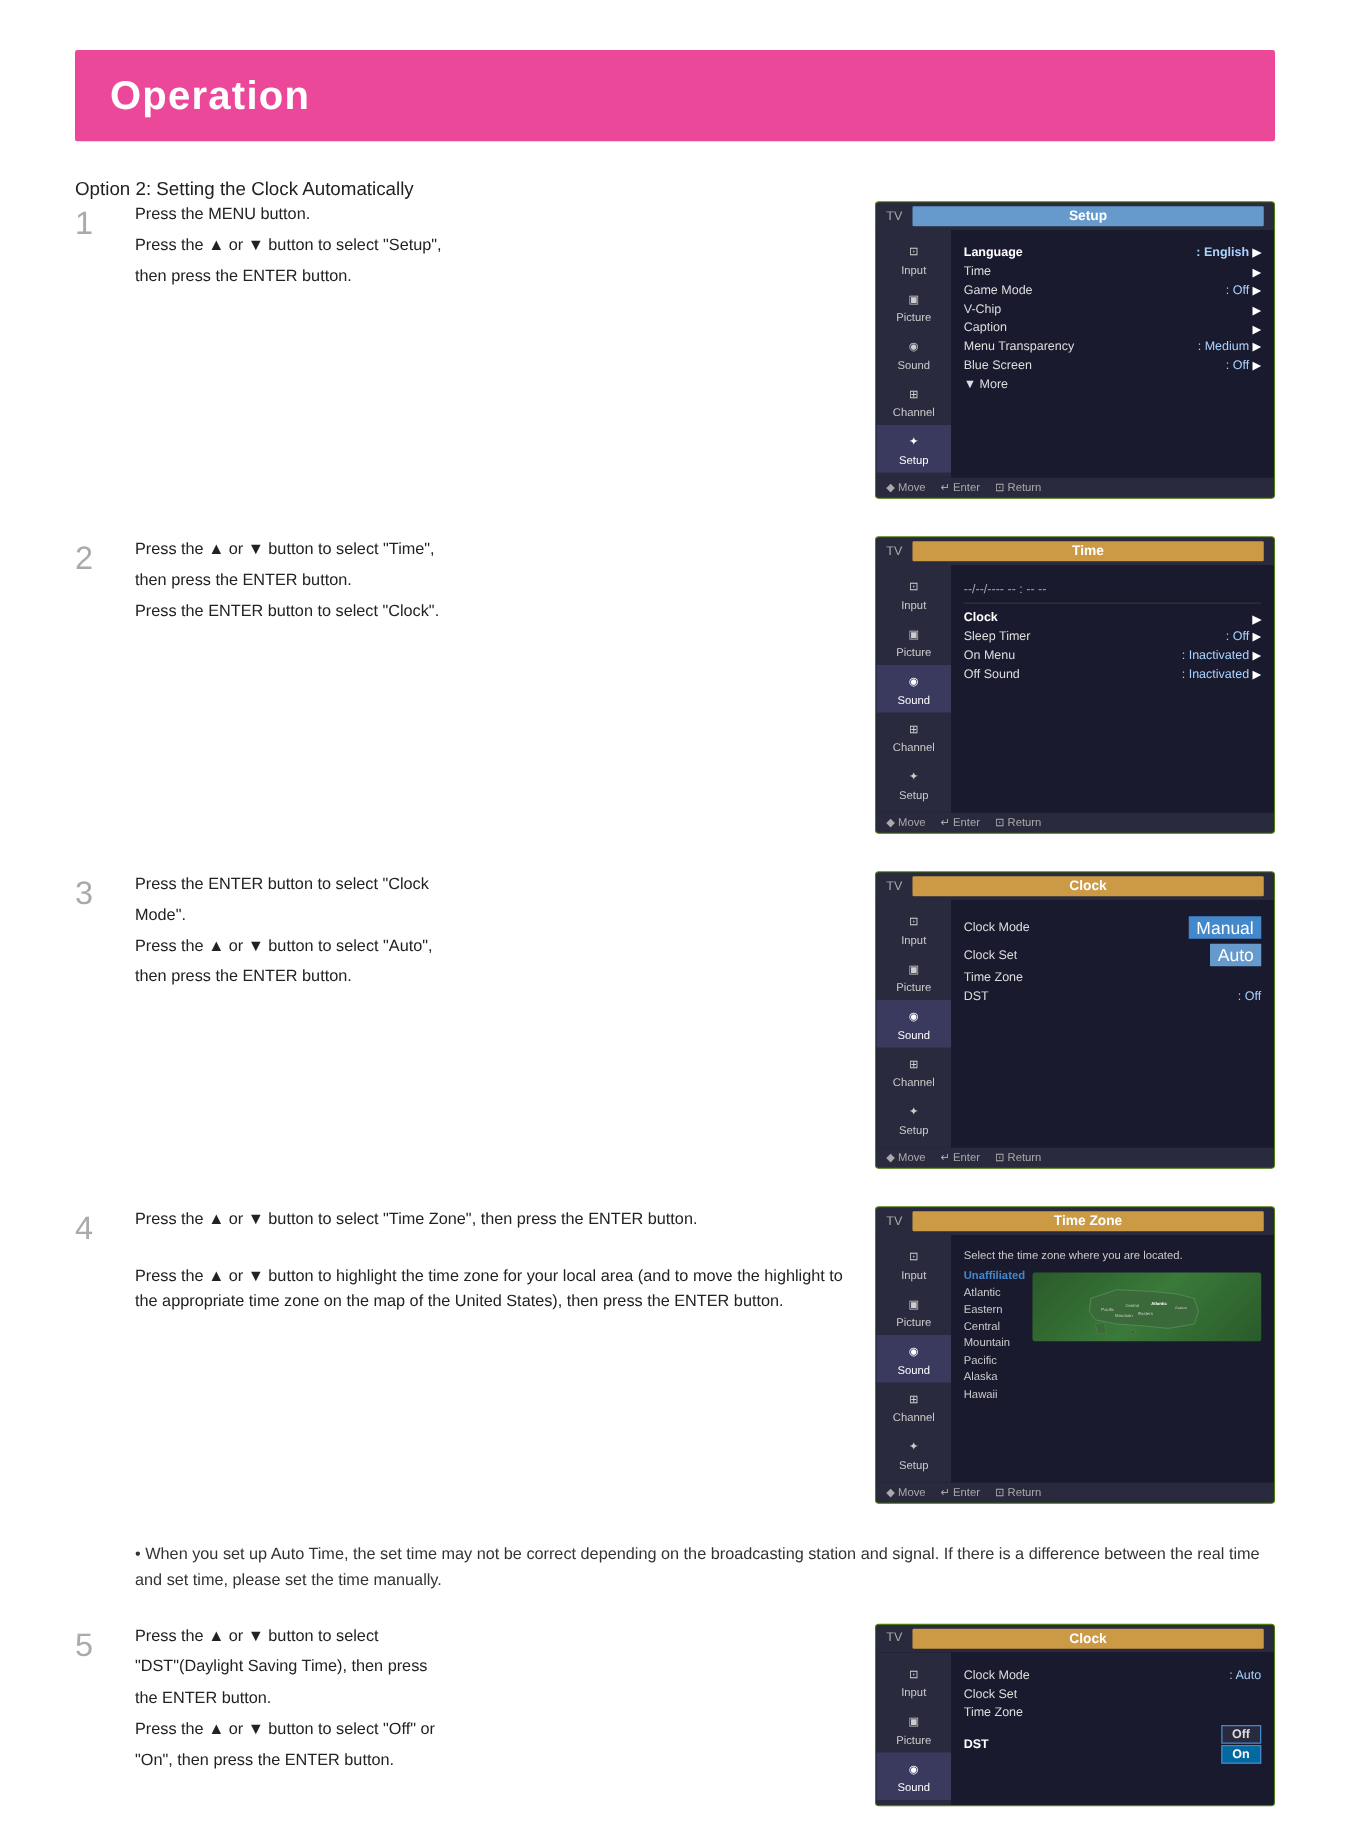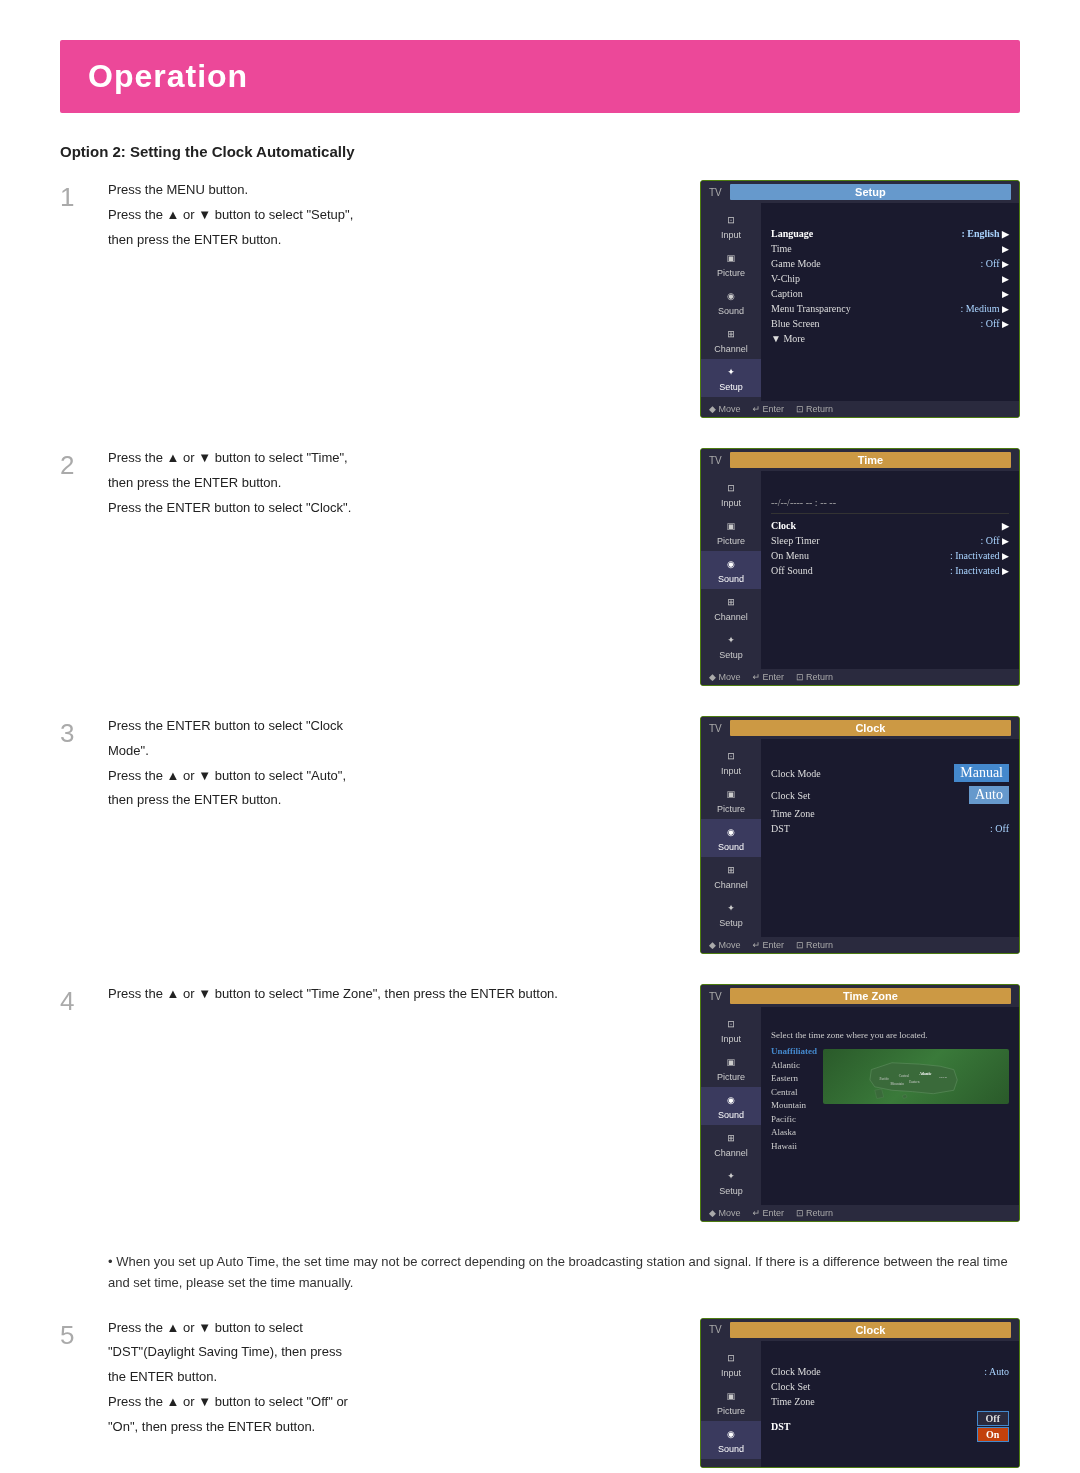--- a/index.html
+++ b/index.html
@@ -27,22 +27,22 @@
       letter-spacing: 1px;
     }
 
     .main-content {
       padding: 0 60px;
     }
 
     
     .section-title {
       font-size: 15px;
-      font-weight: bold;
-      margin-bottom: 20px;
+      font-weight: normal;
+      margin-bottom: 1px;
     }
     .section-subtitle {
       font-size: 13px;
       margin-bottom: 20px;
       color: #333;
     }
 
     
     .step-row {
       display: flex;
@@ -125,23 +125,22 @@
     }
     .tv-sidebar-icon {
       width: 16px;
       height: 16px;
       display: flex;
       align-items: center;
       justify-content: center;
     }
     .tv-main {
       flex: 1;
-      padding: 23px 10px;
+      padding: 11px 10px;
       background: #1a1a2e;
-      font-family: Liberation Serif, serif;
     }
     .tv-menu-row {
       display: flex;
       justify-content: space-between;
       align-items: center;
       padding: 2px 0;
       color: #ddd;
       font-size: 10px;
     }
     .tv-menu-row.highlighted {
@@ -211,21 +210,21 @@
 
     
     .dst-option {
       background: #2a2a3e;
       border: 1px solid #4488cc;
       padding: 1px 8px;
       color: #ddd;
       font-size: 10px;
     }
     .dst-option.selected {
-      background: #c2410c;
+      background: #0369a1;
       color: #fff;
       text-align: center;
     }
   </style>
 </head>
 <body>
 
 <div class="page-header">
   <h1>Operation</h1>
 </div>
@@ -438,20 +437,21 @@
         <span>⊡ Return</span>
       </div>
     </div>
   </div>
 
   <div class="step-row" style="align-items:flex-start;">
     <div class="step-number">4</div>
     <div class="step-text">
       <p>Press the ▲ or ▼ button to select "Time Zone", then press the ENTER button.</p>
       <br>
+      <p>Press the ▲ or ▼ button to highlight the time zone for your local area (and to move the highlight to the appropriate time zone on the map of the United States), then press the ENTER button.</p>
     </div>
     <div class="tv-screen">
       <div class="tv-screen-header">
         <span class="tv-label">TV</span>
         <div class="tv-title-bar" style="background:#cc9944;">Time Zone</div>
       </div>
       <div class="tv-body" style="min-height:140px;">
         <div class="tv-sidebar">
           <div class="tv-sidebar-item">
             <div class="tv-sidebar-icon">⊡</div>

